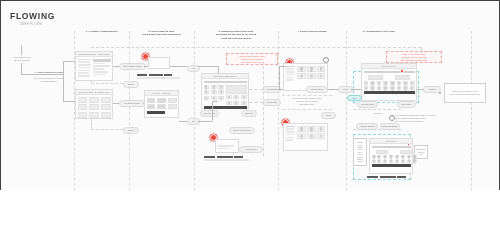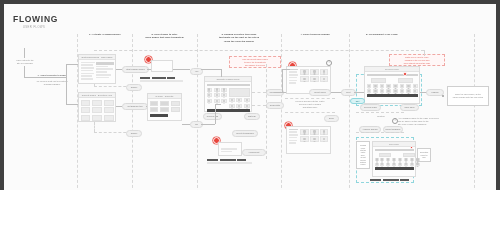--- a/index.html
+++ b/index.html
@@ -1,19 +1,19 @@
 <!DOCTYPE html>
 <html><head>
 <meta charset="utf-8">
 <style>
   html,body{margin:0;padding:0;background:#ffffff;}
   body{width:500px;height:190px;overflow:hidden;font-family:"Liberation Sans",sans-serif;}
 
   #canvas{position:relative;width:500px;height:214px;background:#fbfbfb;
-          border:4px solid #404040;box-sizing:border-box;}
+          border:1px solid #404040;box-sizing:border-box;}
 
   
   .logo{position:absolute;left:9px;top:11px;}
   .logo-main{font-size:8.5px;font-weight:bold;letter-spacing:.7px;color:#3b3b3b;line-height:9px;}
   .logo-sub{font-size:2.6px;letter-spacing:.5px;color:#9a9a9a;margin-top:1.5px;margin-left:10px;}
 
   
   .lane{position:absolute;top:30px;bottom:12px;width:0;border-left:1px dashed #d8d8d8;}
   .colhead{position:absolute;top:29px;font-size:2.5px;color:#555;text-align:center;
            line-height:3.4px;font-weight:bold;}

